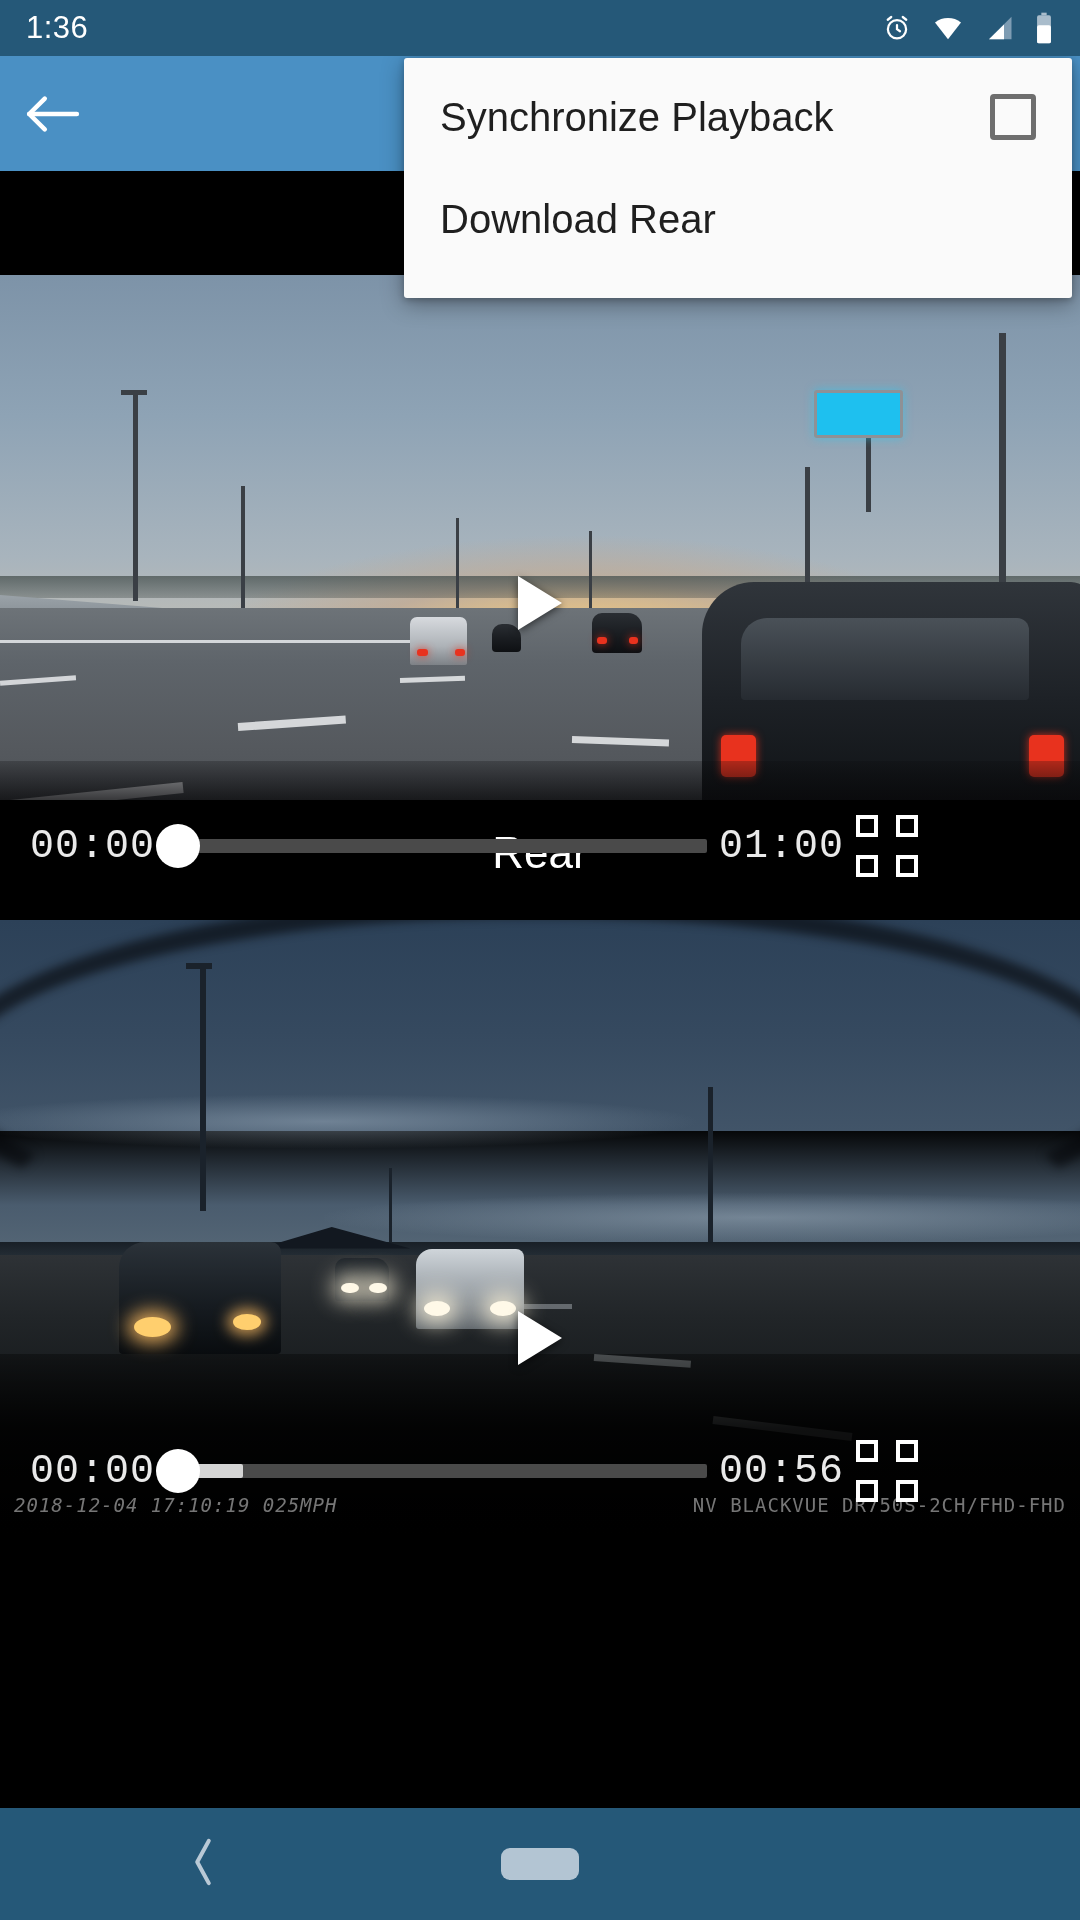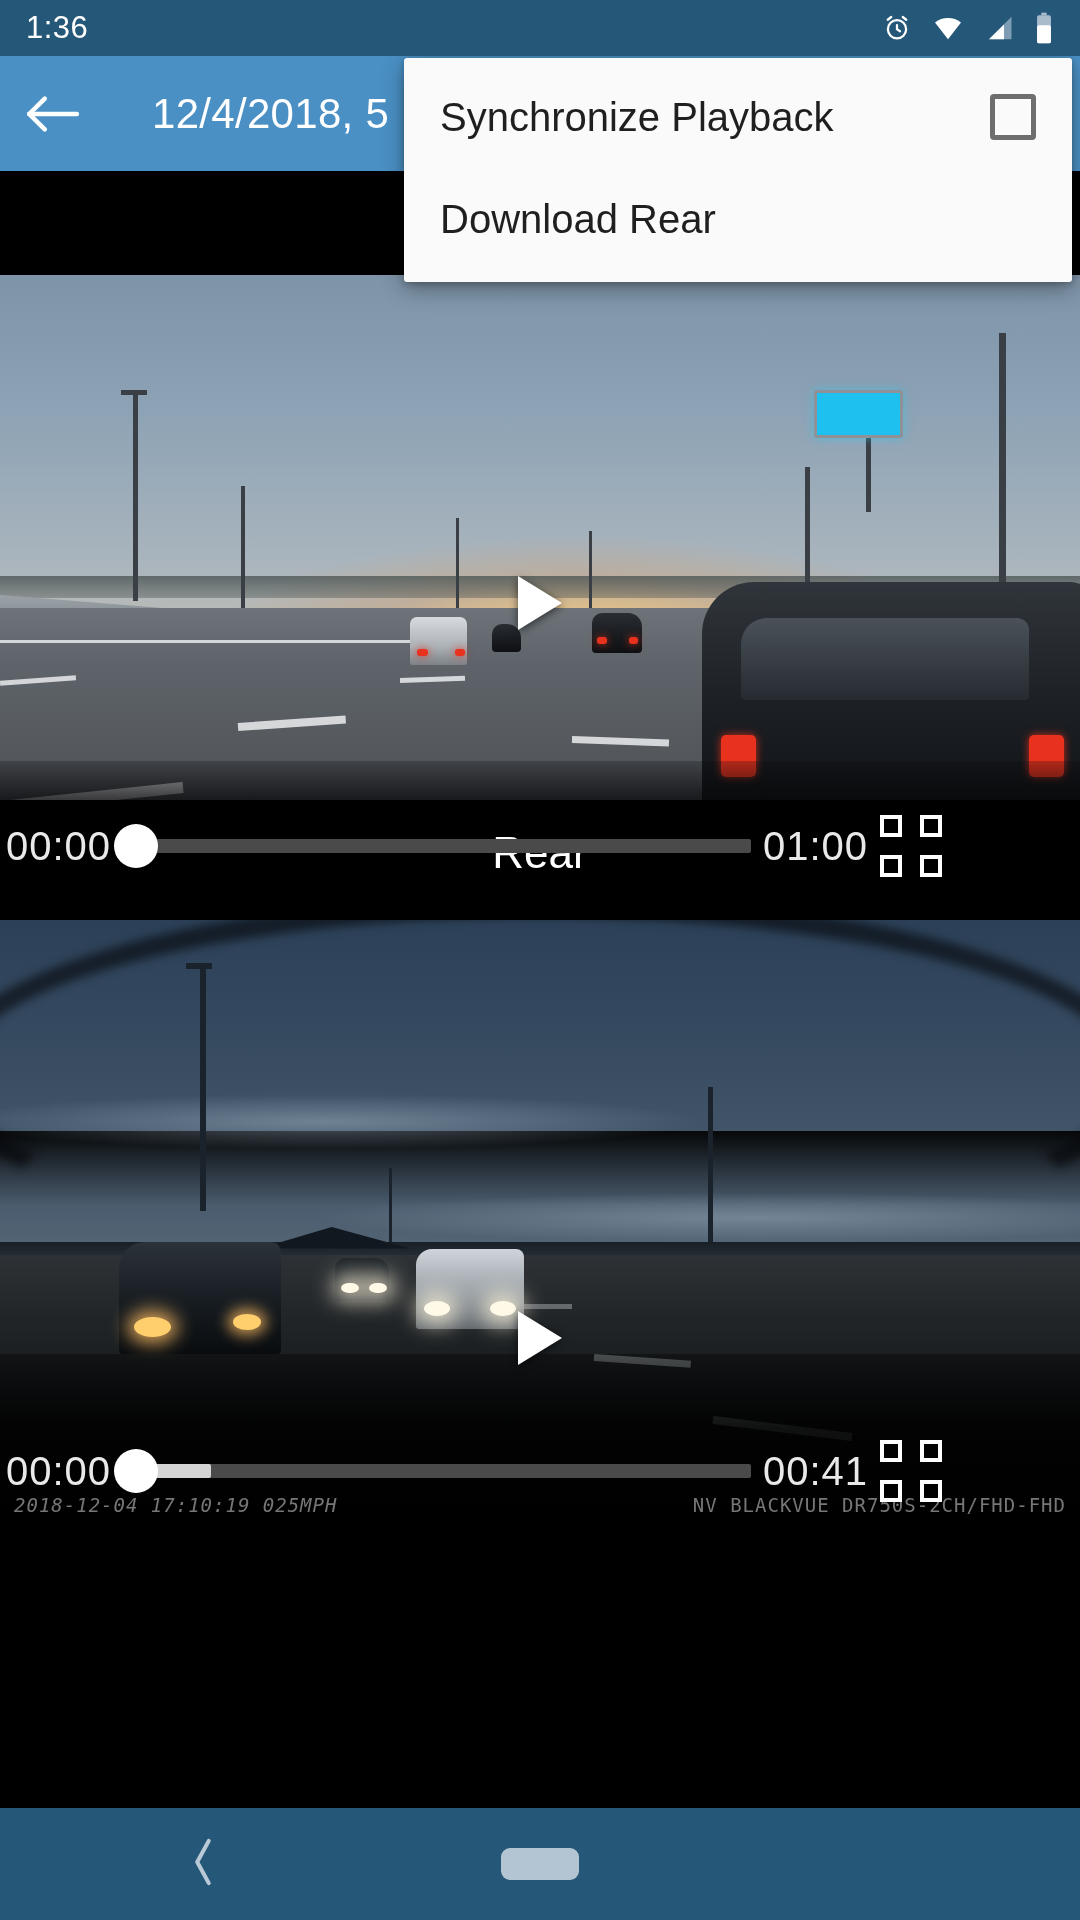--- a/index.html
+++ b/index.html
@@ -130,21 +130,21 @@
     width: 0; height: 0;
     border-left: 44px solid #ffffff;
     border-top: 27px solid transparent;
     border-bottom: 27px solid transparent;
     filter: drop-shadow(0 2px 4px rgba(0,0,0,.6));
   }
 
   
   .controls {
     position: absolute; left: 0; width: 948px; height: 70px;
-    display: flex; align-items: center; padding: 0 6px; z-index: 10;
+    display: flex; align-items: center; padding: 0 30px; z-index: 10; font-family: Liberation Mono, monospace;
   }
   .time-text { color: #e9e9e9; font-size: 40px; font-weight: 400; letter-spacing: 1px; }
   .seek-wrap { position: relative; flex: 1; height: 70px; display: flex; align-items: center; margin: 0 12px; }
   .seek-track { position: absolute; left: 0; right: 0; height: 14px; background: #4a4a4a; border-radius: 2px; }
   .seek-fill { position: absolute; left: 0; height: 14px; background: #d4d4d4; border-radius: 2px; }
   .seek-thumb {
     position: absolute; width: 44px; height: 44px; border-radius: 50%;
     background: #ffffff; transform: translateX(-50%);
   }
   .fullscreen-icon { width: 62px; height: 62px; position: relative; margin-left: 12px; flex: 0 0 auto; }
@@ -155,21 +155,21 @@
   .fs-tr { top: 0; right: 0; border-left: none; border-bottom: none; }
   .fs-bl { bottom: 0; left: 0; border-right: none; border-top: none; }
   .fs-br { bottom: 0; right: 0; border-left: none; border-top: none; }
 
   
   .popup-menu {
     position: absolute; top: 58px; left: 404px; width: 668px;
     background: #fafafa; z-index: 40;
     box-shadow: 0 6px 22px rgba(0,0,0,.34), 0 2px 6px rgba(0,0,0,.22);
     border-radius: 3px;
-    padding: 8px 0 12px 0;
+    padding: 8px 0 28px 0;
   }
   .menu-item {
     height: 102px; display: flex; align-items: center;
     padding: 0 36px; color: #1f1f1f; font-size: 40px; font-weight: 400;
   }
   .menu-item .label { white-space: nowrap; }
   .menu-checkbox {
     margin-left: auto; width: 46px; height: 46px;
     border: 5px solid #6e6e6e; border-radius: 4px; background: transparent;
   }
@@ -222,21 +222,20 @@
     </div>
   </div>
 
   <div class="app-bar">
     <div class="back-arrow">
       <svg width="58" height="44" viewBox="0 0 28 20" fill="none" stroke="#fff" stroke-width="2.2" stroke-linecap="round" stroke-linejoin="round">
         <path d="M26 10 H3"></path>
           <path d="M10.5 2.6 L3 10 L10.5 17.4"></path>
       </svg>
     </div>
-    <div class="app-title">12/4/2018, 5</div>
   </div>
 
   <div class="section" style="top:171px;height:744px;">
     <div class="section-label" style="top:18px;">Front</div>
 
     <div class="video-frame" style="top:104px;height:640px;">
       <div class="front-sky"></div>
 
       <div style="position:absolute;left:0;right:0;top:47%;height:3.5%;background:linear-gradient(180deg,rgba(70,80,78,.75),rgba(60,68,66,.35));"></div>
 
@@ -349,21 +348,21 @@
       <div class="osd osd-right" style="bottom:24px;">NV   BLACKVUE DR750S-2CH/FHD-FHD</div>
     </div>
 
     <div class="controls" style="top:636px;">
       <div class="time-text">00:00</div>
       <div class="seek-wrap">
         <div class="seek-track"></div>
         <div class="seek-fill" style="width:14%;"></div>
         <div class="seek-thumb" style="left:2%;"></div>
       </div>
-      <div class="time-text">00:41</div>
+      <div class="time-text">00:56</div>
       <div class="fullscreen-icon">
         <i class="fs-tl"></i>
         <i class="fs-tr"></i>
         <i class="fs-bl"></i>
         <i class="fs-br"></i>
       </div>
     </div>
   </div>
 
   <div class="popup-menu">

